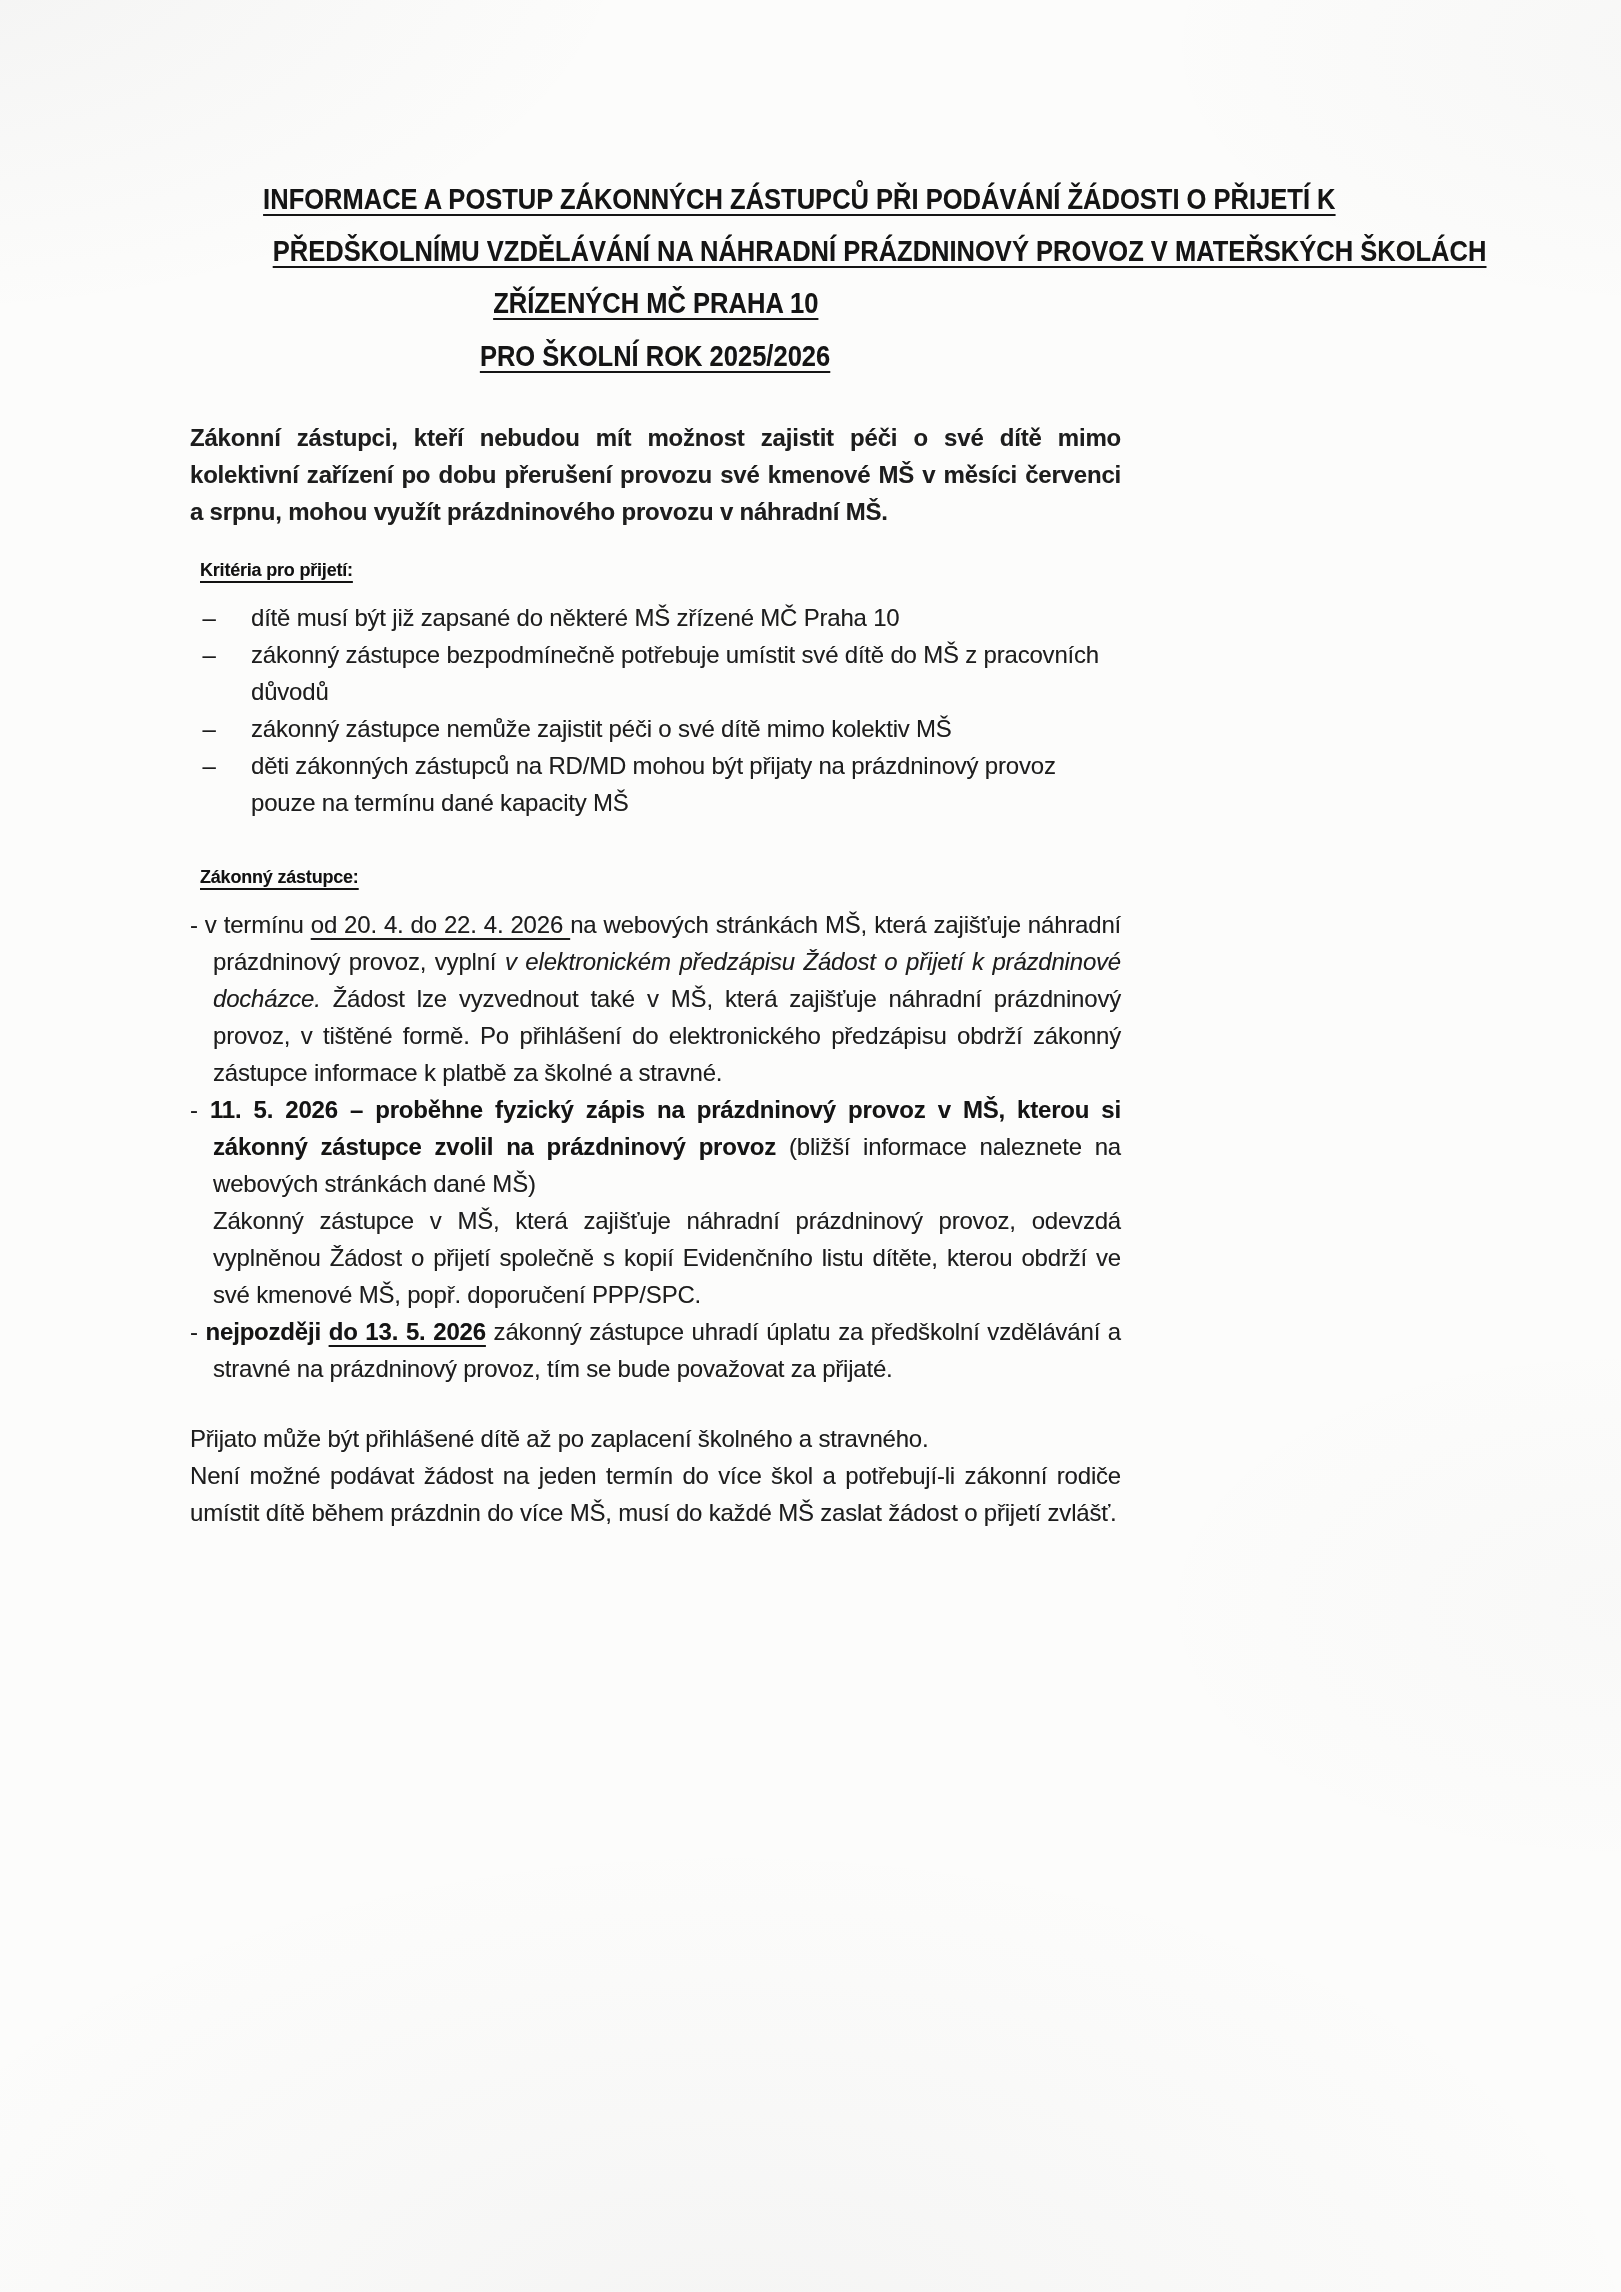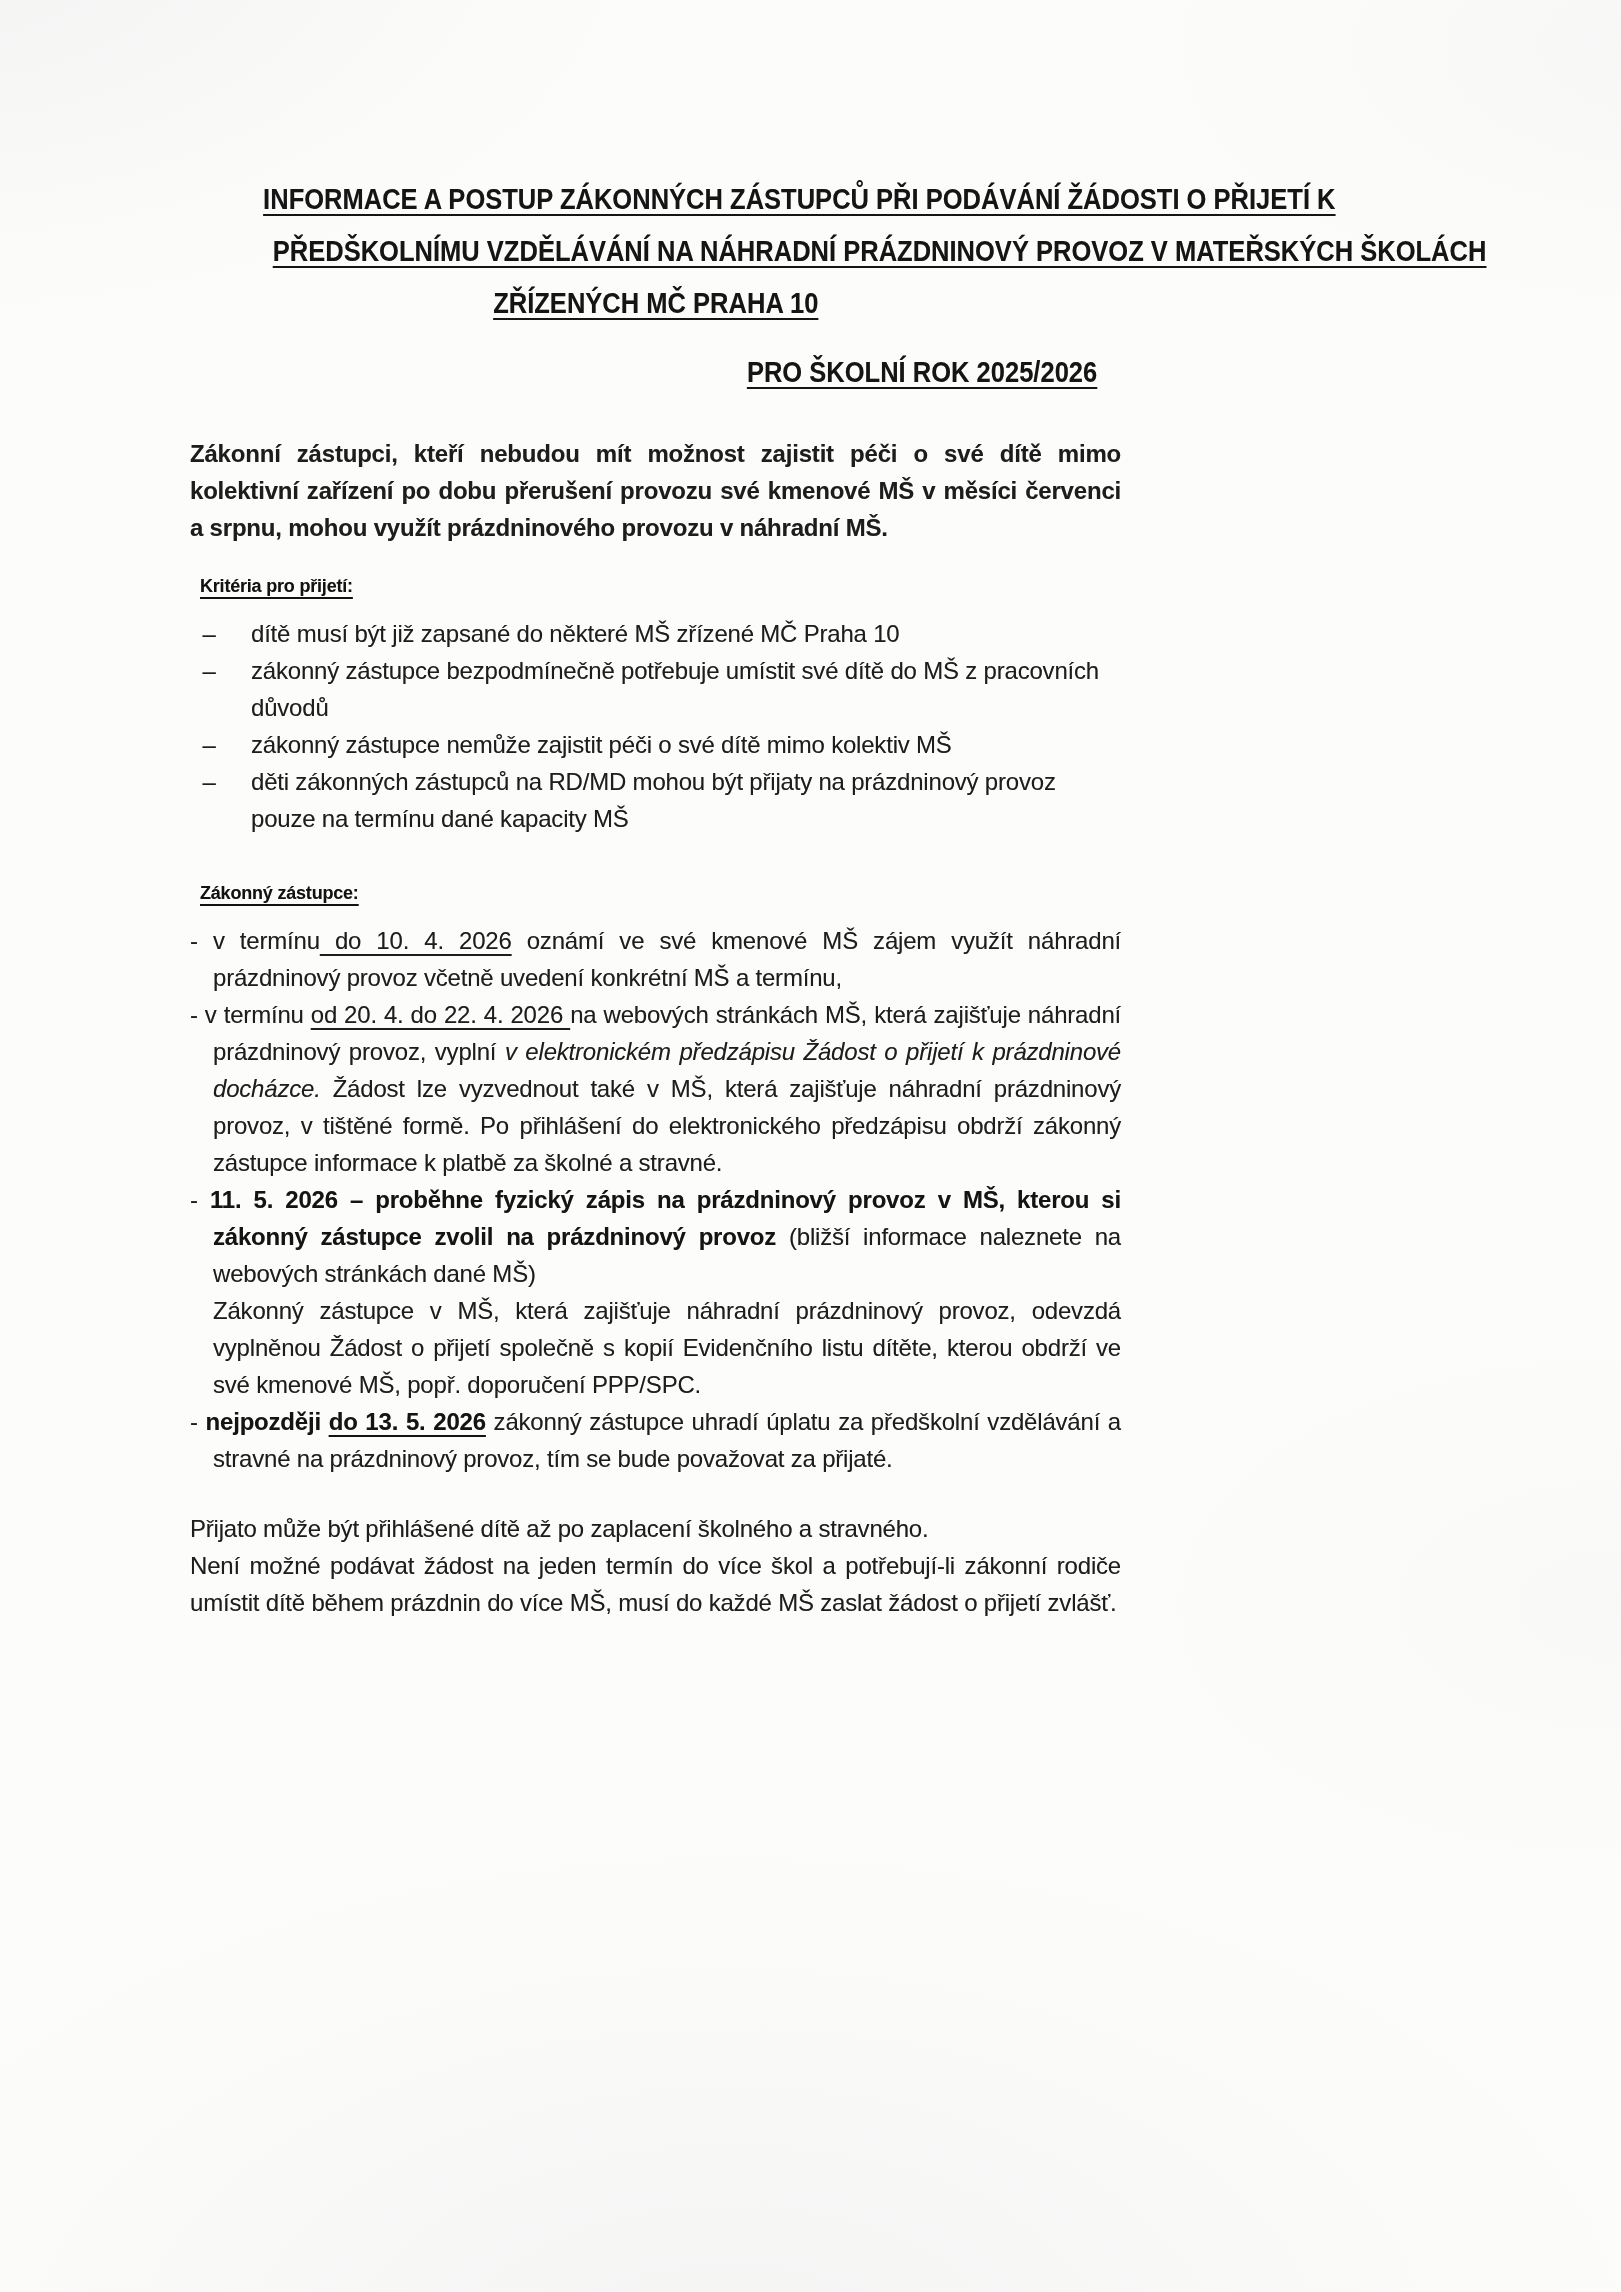--- a/index.html
+++ b/index.html
@@ -40,22 +40,22 @@
     display: inline-block;
     font-size: 29px;
     font-weight: bold;
     transform: scaleX(0.88);
     transform-origin: 50% 50%;
     text-decoration: underline;
     text-decoration-thickness: 2.2px;
     text-underline-offset: 5.4px;
   }
   .subtitle-wrap {
-    text-align: right;
-    margin-top: 17px;
+    text-align: center;
+    margin-top: 1px;
     line-height: 47px;
     white-space: nowrap;
   }
   .subtitle {
     display: inline-block;
     font-size: 29px;
     font-weight: bold;
     color: #151515;
     transform: scaleX(0.88);
     transform-origin: 50% 50%;
@@ -164,21 +164,20 @@
       <div class="crit-item">
       <span class="crit-dash">–</span>
       <span class="crit-text">děti zákonných zástupců na RD/MD mohou být přijaty na prázdninový provoz pouze na termínu dané kapacity MŠ</span>
     </div>
     </div>
 
   <h2 class="section-heading mt-guardian">Zákonný zástupce:</h2>
 
   <div class="bodytext guardian-list">
 
-  <p class="g-par hang"><span>- v termínu</span><span class="seg-u"> do 10. 4. 2026</span><span> oznámí ve své kmenové MŠ zájem využít náhradní prázdninový provoz včetně uvedení konkrétní MŠ a termínu,</span></p>
       <p class="g-par hang"><span>- v termínu </span><span class="seg-u">od 20. 4. do 22. 4. 2026 </span><span>na webových stránkách MŠ, která zajišťuje náhradní prázdninový provoz, vyplní </span><span class="seg-i">v elektronickém předzápisu Žádost o přijetí k prázdninové docházce.</span><span> Žádost lze vyzvednout také v MŠ, která zajišťuje náhradní prázdninový provoz, v tištěné formě. Po přihlášení do elektronického předzápisu obdrží zákonný zástupce informace k platbě za školné a stravné.</span></p>
       <p class="g-par hang"><span>- </span><span class="seg-b">11. 5. 2026 – proběhne fyzický zápis na prázdninový provoz v MŠ, kterou si zákonný zástupce zvolil na prázdninový provoz</span><span> (bližší informace naleznete na webových stránkách dané MŠ)</span></p>
       <p class="g-par cont"><span>Zákonný zástupce v MŠ, která zajišťuje náhradní prázdninový provoz, odevzdá vyplněnou Žádost o přijetí společně s kopií Evidenčního listu dítěte, kterou obdrží ve své kmenové MŠ, popř. doporučení PPP/SPC.</span></p>
       <p class="g-par hang"><span>- </span><span class="seg-b">nejpozději </span><span class="seg-b seg-u">do 13. 5. 2026</span><span> zákonný zástupce uhradí úplatu za předškolní vzdělávání a stravné na prázdninový provoz, tím se bude považovat za přijaté.</span></p>
     </div>
 
   <div class="bodytext closing">
 
   <p class="close-par">Přijato může být přihlášené dítě až po zaplacení školného a stravného.</p>
       <p class="close-par">Není možné podávat žádost na jeden termín do více škol a potřebují-li zákonní rodiče umístit dítě během prázdnin do více MŠ, musí do každé MŠ zaslat žádost o přijetí zvlášť.</p>

